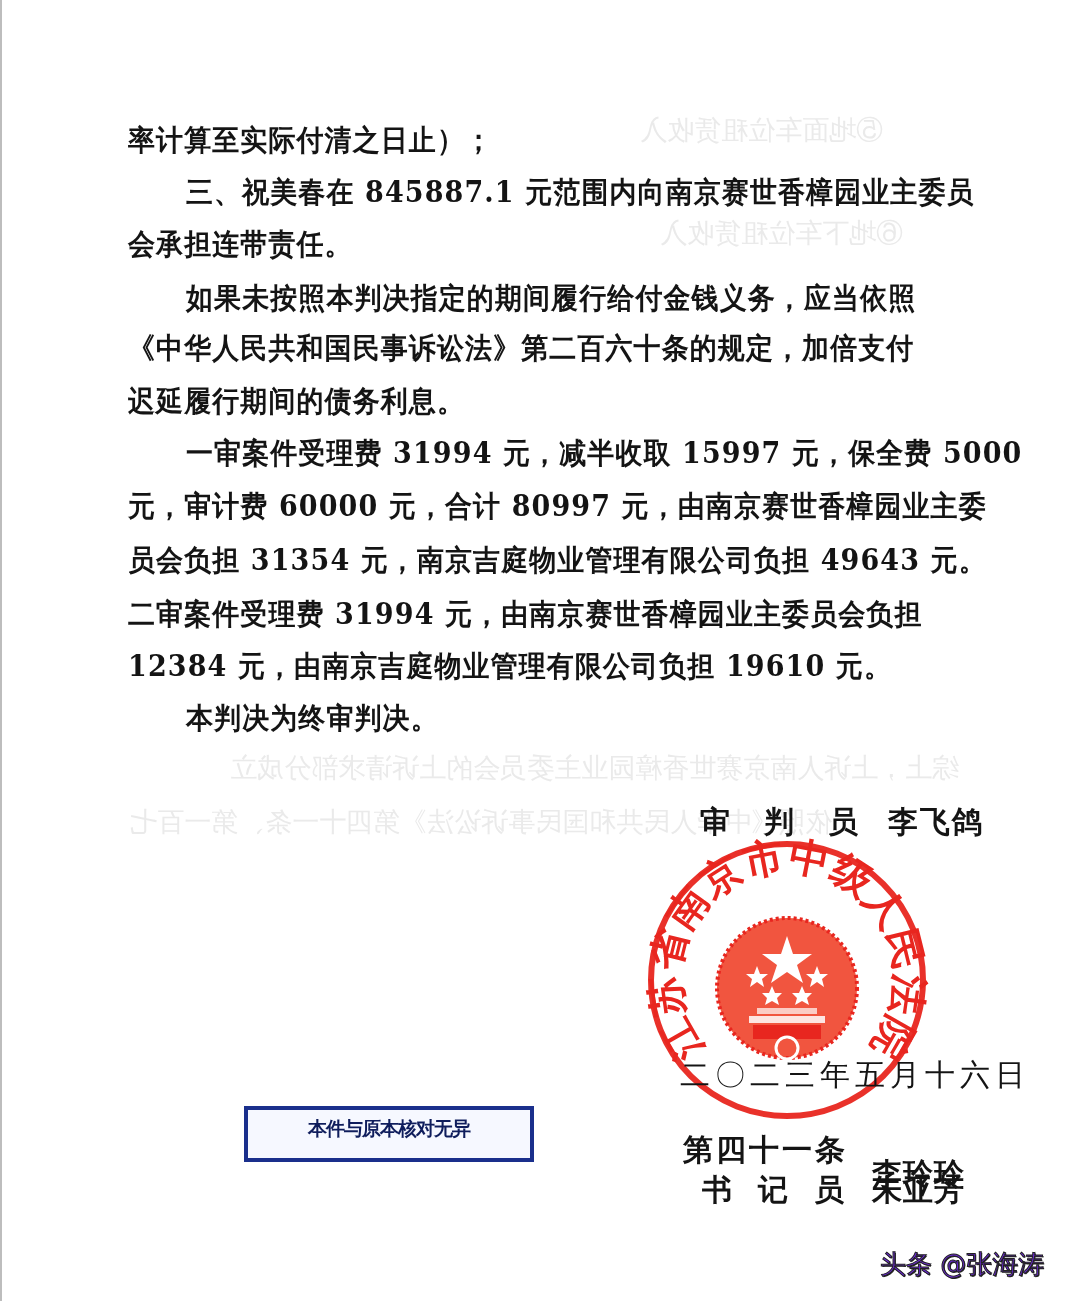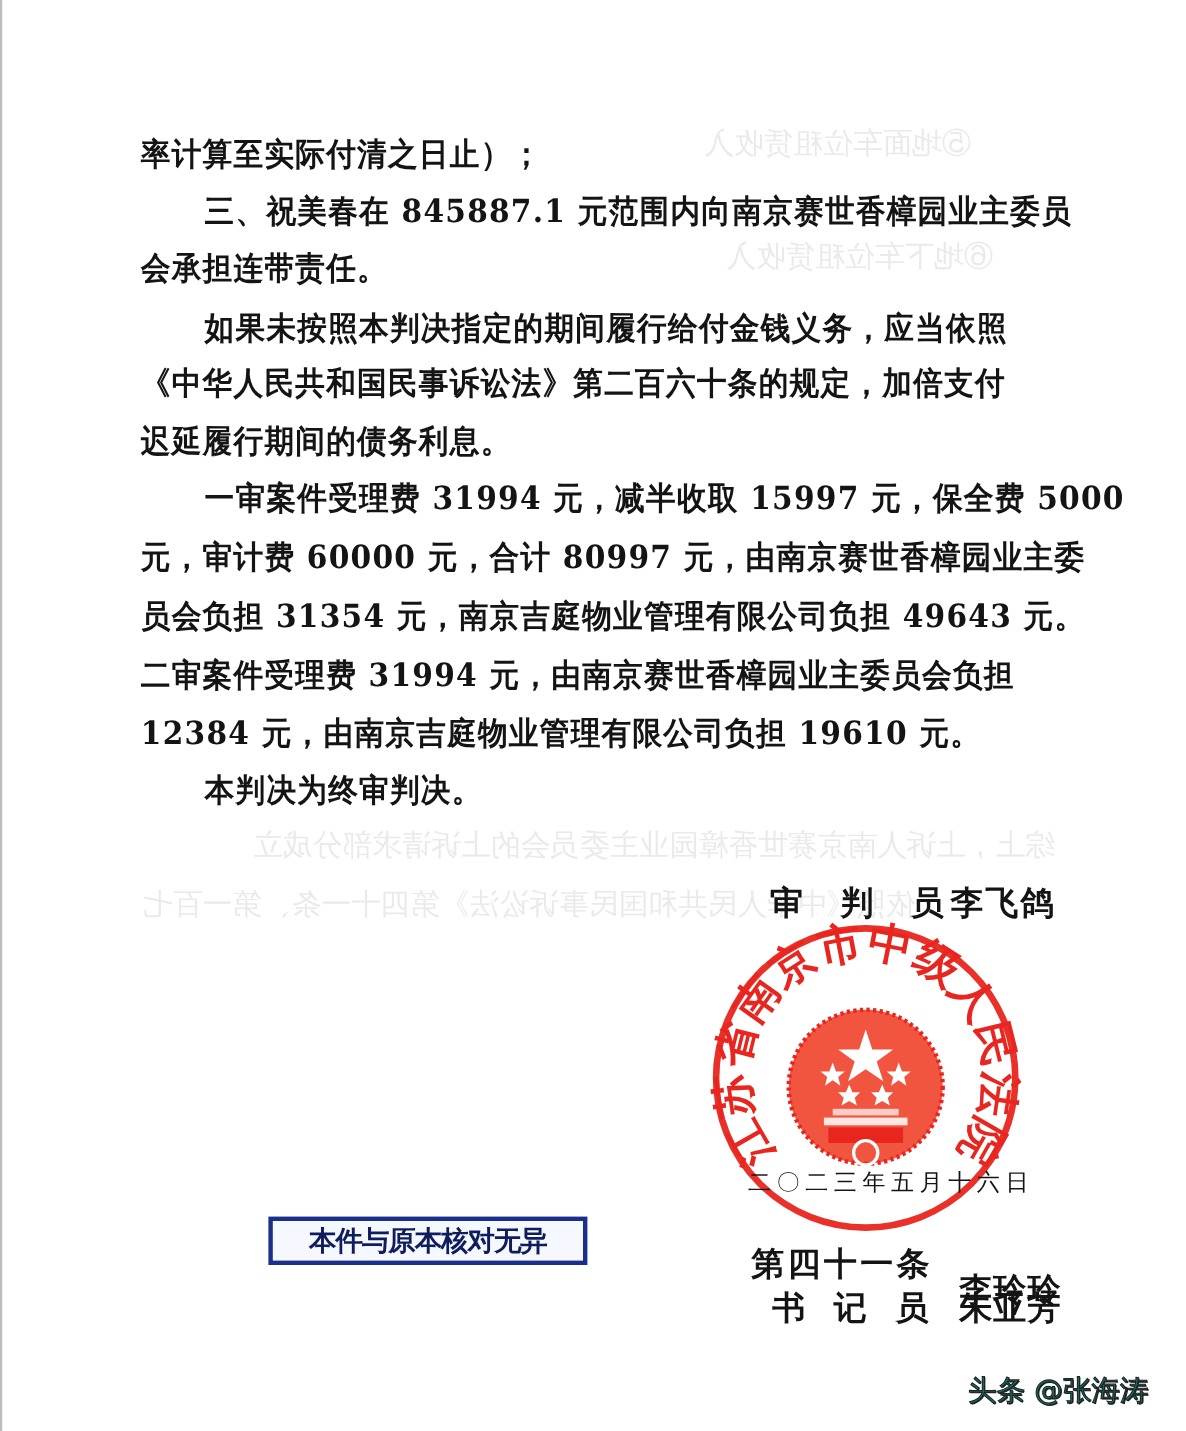--- a/index.html
+++ b/index.html
@@ -21,45 +21,45 @@
     white-space: nowrap; letter-spacing: 1.2px; font-weight: bold;
     transform: scaleX(0.93); transform-origin: left center;
   }
   .indent { left: 58px; }
   .sig-row {
     position: absolute; font-size: 30px; font-weight: bold; white-space: nowrap;
     line-height: 40px;
   }
   .judge-role { position: absolute; left: 700px; top: 802px; }
   .judge-role span { display: inline-block; width: 64px; }
-  .judge-name { position: absolute; left: 864px; top: 802px; letter-spacing: 2px; text-align: center; }
-  .date { position: absolute; left: 680px; top: 1055px; letter-spacing: 5px; font-weight: normal; font-size: 21px; }
+  .judge-name { position: absolute; left: 888px; top: 802px; letter-spacing: 2px; text-align: center; }
+  .date { position: absolute; left: 680px; top: 1055px; letter-spacing: 5px; font-weight: normal; font-size: 30px; }
   .assist-role { position: absolute; left: 683px; top: 1130px; letter-spacing: 3px; }
   .assist-name { position: absolute; left: 872px; top: 1154px; letter-spacing: 1px; }
   .clerk-role { position: absolute; left: 676px; top: 1170px; text-align: right; }
   .clerk-role span { display: inline-block; width: 56px; }
   .clerk-name { position: absolute; left: 872px; top: 1170px; letter-spacing: 1px; }
 
   .verify-stamp {
-    position: absolute; left: 244px; top: 1106px; width: 290px; height: 44px;
+    position: absolute; left: 244px; top: 1106px; width: 290px; height: 56px;
     border: 4px solid #1a2f8c; box-sizing: border-box;
     color: #0f1d5c; font-family: "DejaVu Sans", "Liberation Sans", sans-serif;
-    font-weight: bold; font-size: 25px; line-height: 36px; text-align: center;
+    font-weight: bold; font-size: 19px; line-height: 36px; text-align: center;
     letter-spacing: -1px; background: rgba(220,228,255,0.25);
     white-space: nowrap; overflow: hidden;
   }
 
   .seal {
     position: absolute; left: 645px; top: 838px; width: 285px; height: 285px;
   }
 
   .watermark {
     position: absolute; left: 880px; top: 1247px;
     font-family: "DejaVu Sans", "Liberation Sans", sans-serif;
-    font-size: 26px; color: #0f766e; white-space: nowrap;
+    font-size: 26px; color: #6d28d9; white-space: nowrap;
     -webkit-text-stroke: 1px #222;
     text-shadow: 1px 1px 0 #222;
   }
   .bleed {
     position: absolute; color: #d9d9d9; font-size: 27px; white-space: nowrap;
     transform: scaleX(-1); opacity: 0.55;
   }
 </style>
 </head>
 <body>

